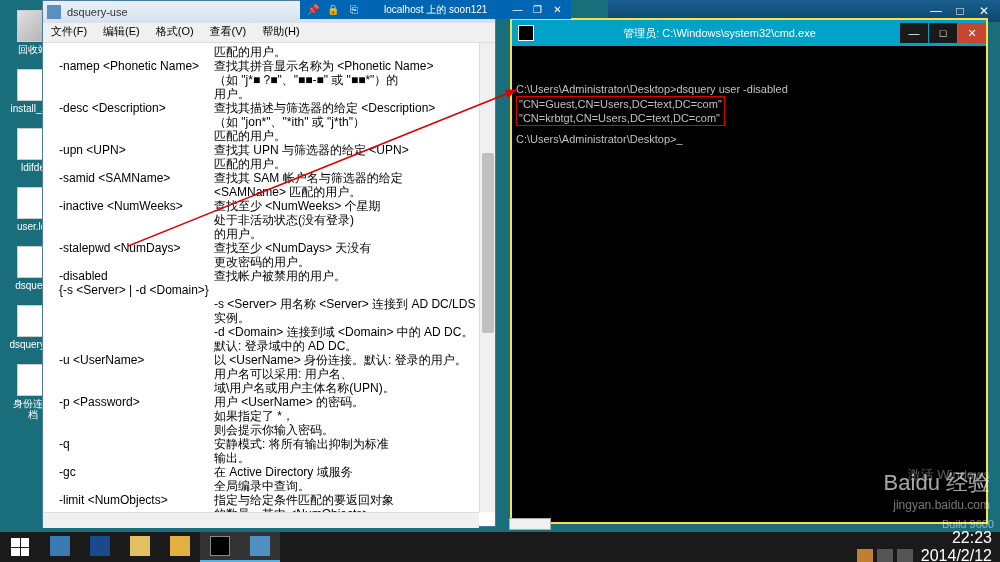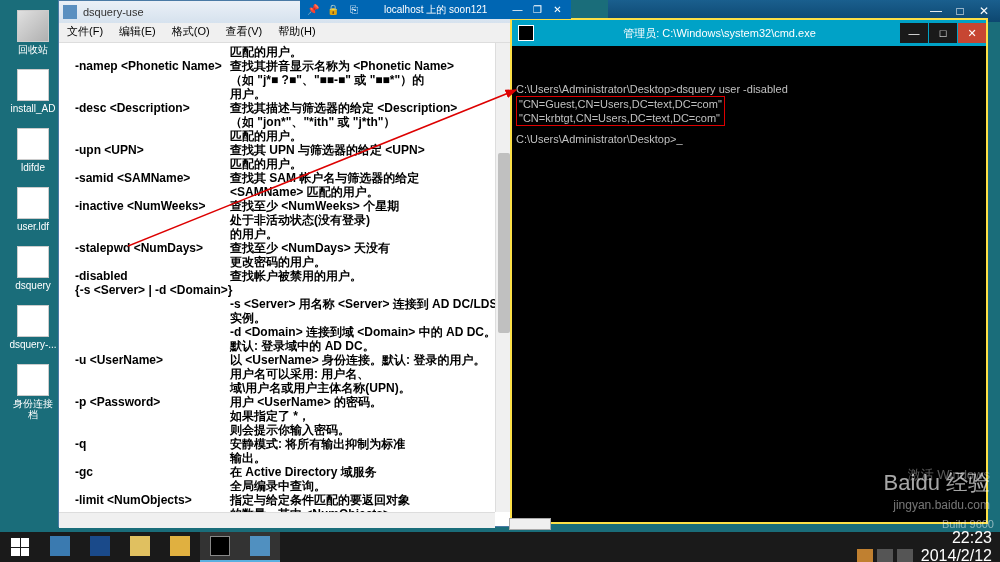--- a/index.html
+++ b/index.html
@@ -6,27 +6,27 @@
 body { width: 1000px; height: 562px; background: #1a6d7a; overflow: hidden; position: relative; }
 
 
 .desktop-icons { position: absolute; left: 8px; top: 10px; width: 50px; }
 .desktop-icon { display: flex; flex-direction: column; align-items: center; margin-bottom: 14px; color: #fff; font-size: 10px; text-align: center; cursor: pointer; }
 .desktop-icon .ico { width: 32px; height: 32px; background: #fff; border: 1px solid #ccc; margin-bottom: 2px; }
 .desktop-icon.recycle .ico { background: linear-gradient(135deg,#e0e0e0,#b0b0b0); }
 .desktop-icon .label { line-height: 1.1; }
 
 
-.notepad { position: absolute; left: 58px; top: 0; width: 454px; height: 527px; background: #fff; border: 1px solid #4a7aa5; }
+.notepad { position: absolute; left: 42px; top: 0; width: 454px; height: 527px; background: #fff; border: 1px solid #4a7aa5; }
 .notepad-title { height: 22px; background: linear-gradient(#eaf0f7,#d6e2ee); display: flex; align-items: center; padding: 0 4px; font-size: 11px; color: #333; }
 .notepad-title .ticon { width: 14px; height: 14px; background: #5a8fc0; margin-right: 6px; }
 .notepad-menu { height: 20px; background: #f0f0f0; border-bottom: 1px solid #ddd; display: flex; font-size: 11px; }
 .notepad-menu span { padding: 1px 8px; cursor: pointer; }
 .notepad-body { position: relative; height: calc(100% - 40px); overflow: hidden; }
-.notepad-content { font-family: "SimSun", monospace; font-size: 12px; line-height: 14px; white-space: pre; padding: 2px 16px; font-weight: bold; }
+.notepad-content { font-family: "SimSun", monospace; font-size: 12px; line-height: 14px; white-space: pre; padding: 2px 16px; }
 .notepad-content .opt { display: inline-block; width: 155px; vertical-align: top; }
 .scrollbar-v { position: absolute; right: 0; top: 0; width: 16px; height: calc(100% - 16px); background: #f0f0f0; border-left: 1px solid #ddd; }
 .scrollbar-h { position: absolute; left: 0; bottom: 0; height: 16px; width: calc(100% - 16px); background: #f0f0f0; border-top: 1px solid #ddd; }
 .scroll-thumb-v { position: absolute; top: 110px; left: 2px; width: 12px; height: 180px; background: #c0c0c0; border-radius: 2px; }
 
 
 .arrow-line { position: absolute; left: 128px; top: 88px; width: 392px; height: 160px; pointer-events: none; z-index: 5; }
 
 
 .cmd-window { position: absolute; left: 510px; top: 18px; width: 478px; height: 506px; background: #000; border: 2px solid #fde047; }

